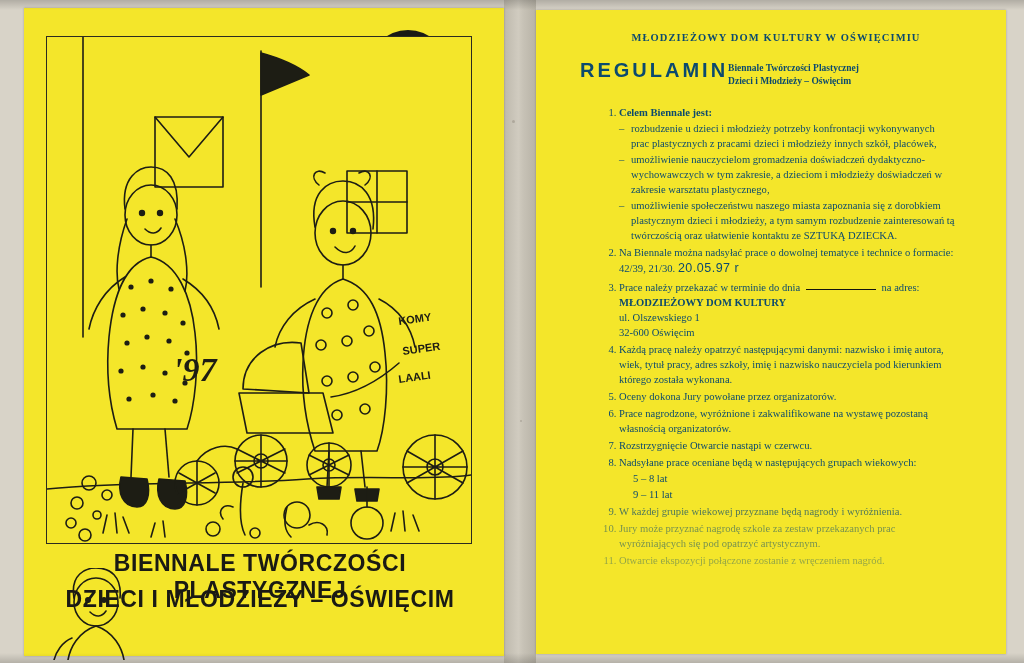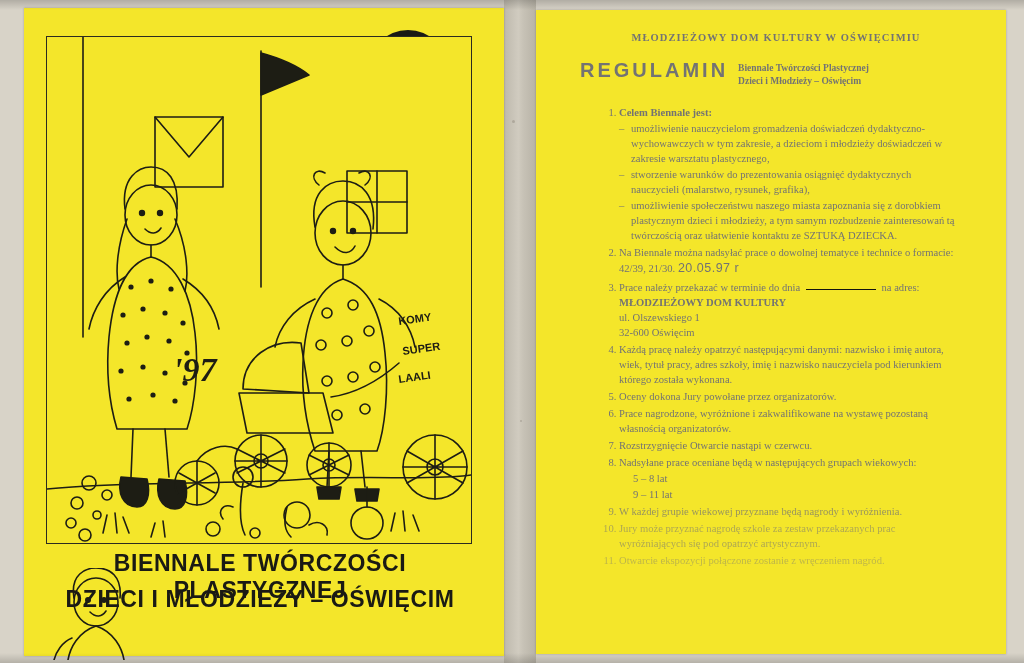--- a/index.html
+++ b/index.html
@@ -84,34 +84,33 @@
     width: 120px;
     height: 92px;
   }
 
   
   #reg {
     position: absolute;
     left: 44px;
     top: 22px;
     width: 392px;
-    color: #737373;
+    color: #0c4a6e;
   }
   #reg-header {
     font-family: "Liberation Serif", serif;
     font-weight: bold;
     font-size: 10.5px;
     letter-spacing: 1.1px;
     text-align: center;
     margin-bottom: 16px;
   }
   #reg-titlebar {
     display: flex;
     align-items: flex-start;
-    gap: 10px;
     margin-bottom: 10px;
   }
   #reg-title {
     font-family: "Liberation Sans", sans-serif;
     font-weight: bold;
     font-size: 20px;
     letter-spacing: 3px;
     white-space: nowrap;
   }
   #reg-subtitle {
@@ -388,22 +387,22 @@
           <div>Biennale Twórczości Plastycznej</div>
           <div>Dzieci i Młodzieży – Oświęcim</div>
         </div>
       </div>
 
       <ol class="reg-list">
 
         <li>
           <span class="strong">Celem Biennale jest:</span>
           <ul class="dashlist">
+            <li>rozbudzenie u dzieci i młodzieży potrzeby konfrontacji wykonywanych prac plastycznych z pracami dzieci i młodzieży innych szkół, placówek,</li>
             <li>umożliwienie nauczycielom gromadzenia doświadczeń dydaktyczno-wychowawczych w tym zakresie, a dzieciom i młodzieży doświadczeń w zakresie warsztatu plastycznego,</li>
-            <li>stworzenie warunków do prezentowania osiągnięć dydaktycznych nauczycieli (malarstwo, rysunek, grafika),</li>
             <li>umożliwienie społeczeństwu naszego miasta zapoznania się z dorobkiem plastycznym dzieci i młodzieży, a tym samym rozbudzenie zainteresowań tą twórczością oraz ułatwienie kontaktu ze SZTUKĄ DZIECKA.</li>
           </ul>
         </li>
 
         <li>
           <span>Na Biennale można nadsyłać prace o dowolnej tematyce i technice o formacie: 42/39, 21/30.</span>
           <span class="date-big">20.05.97 r</span>
         </li>
 
         <li>

